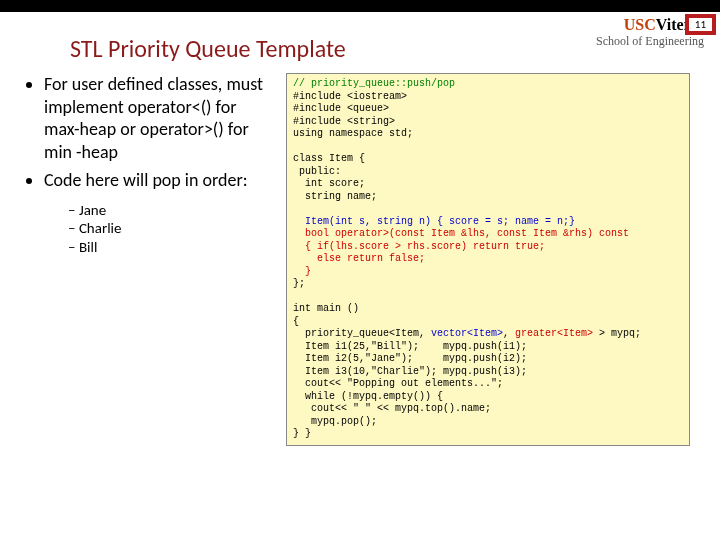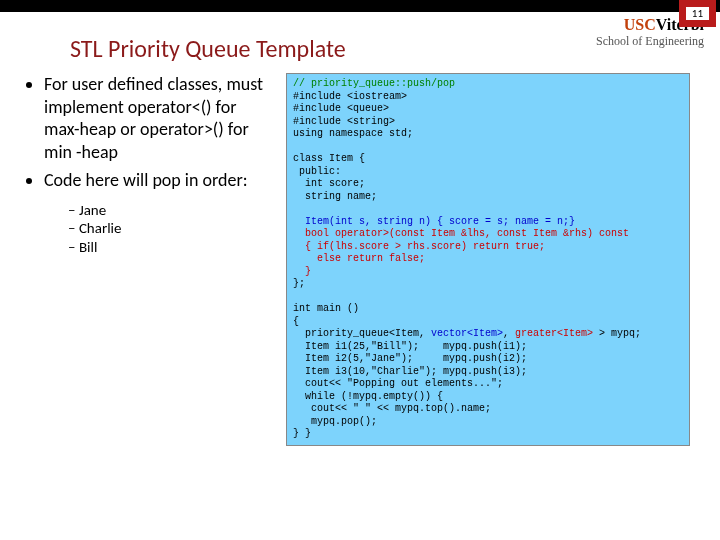--- a/index.html
+++ b/index.html
@@ -9,22 +9,22 @@
     font-family: Calibri, Arial, sans-serif;
     position: relative;
   }
   .topbar {
     background: #000;
     height: 12px;
     width: 100%;
   }
   .pagenum {
     position: absolute;
-    top: 0; right: 4px;
-    border: 7px solid #b91c1c;
+    top: 14px; right: 4px;
+    border: 4px solid #b91c1c;
     background: #fff;
     font-size: 11px;
     padding: 1px 6px;
     line-height: 1;
     z-index: 2;
   }
   .logo {
     position: absolute;
     top: 16px; right: 16px;
     text-align: right;
@@ -69,21 +69,21 @@
     padding-left: 24px;
     font-size: 15px;
     margin-top: 9px;
   }
   .sub li::before {
     content: "–  ";
   }
   .codebox {
     flex: 1;
     border: 1px solid #888;
-    background: #7dd3fc;
+    background: #fef9c3;
     font-family: "Courier New", monospace;
     font-size: 10px;
     line-height: 1.25;
     padding: 4px 6px;
     white-space: pre;
     color: #000;
   }
   .kw-blue  { color: #0000cc; }
   .kw-green { color: #008000; }
   .kw-red   { color: #cc0000; }

